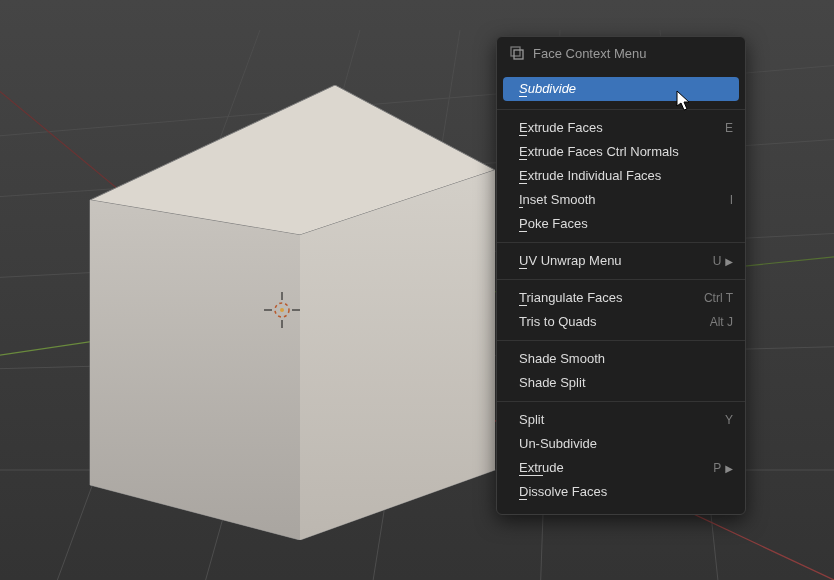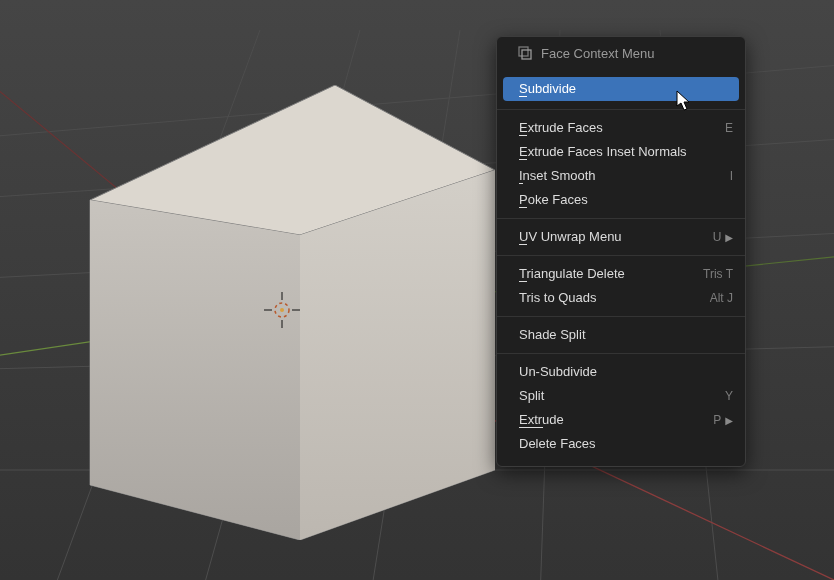--- a/index.html
+++ b/index.html
@@ -48,21 +48,20 @@
     box-shadow: 0 6px 20px rgba(0,0,0,0.6);
     padding-bottom: 6px;
   }
   .menu-header {
     display: flex;
     align-items: center;
     gap: 8px;
     padding: 8px 10px 10px 12px;
     color: #9a9a9a;
     font-size: 13px;
-    margin-left: 8px;
   }
   .menu-header .icon-stack {
     width: 16px;
     height: 16px;
     position: relative;
   }
   .icon-stack svg { display:block; }
   .menu-group { padding: 4px 0; }
   .menu-sep {
     height: 1px;
@@ -102,20 +101,21 @@
     font-size: 10px;
     margin-left: 4px;
   }
   .menu-item.highlight {
     background: #3b73b9;
     color: #ffffff;
     border-radius: 4px;
     margin: 2px 6px;
     padding-left: 16px;
     padding-right: 6px;
+    font-style: italic;
   }
   .mouse-pointer {
     position: absolute;
     left: 676px;
     top: 90px;
     width: 16px;
     height: 22px;
     pointer-events: none;
   }
 </style>
@@ -195,71 +195,77 @@
             <span class="label" style="--ul: 8px;">Subdivide</span>
           </div>
         </div>
         <div class="menu-sep"></div>
         <div class="menu-group">
           <div class="menu-item">
             <span class="label" style="--ul: 8px;">Extrude Faces</span>
             <span class="shortcut">E</span>
           </div>
           <div class="menu-item">
-            <span class="label" style="--ul: 8px;">Extrude Faces Inset Normals</span>
+            <span class="label" style="--ul: 8px;">Extrude Faces Ctrl Normals</span>
+          </div>
+          <div class="menu-item">
+            <span class="label" style="--ul: 8px;">Extrude Individual Faces</span>
           </div>
           <div class="menu-item">
             <span class="label" style="--ul: 4px;">Inset Smooth</span>
             <span class="shortcut">I</span>
           </div>
           <div class="menu-item">
             <span class="label" style="--ul: 8px;">Poke Faces</span>
           </div>
         </div>
         <div class="menu-sep"></div>
         <div class="menu-group">
           <div class="menu-item">
             <span class="label" style="--ul: 8px;">UV Unwrap Menu</span>
             <span class="shortcut">U</span>
             <span class="arrow">▶</span>
           </div>
         </div>
         <div class="menu-sep"></div>
         <div class="menu-group">
           <div class="menu-item">
-            <span class="label" style="--ul: 8px;">Triangulate Delete</span>
-            <span class="shortcut">Tris T</span>
+            <span class="label" style="--ul: 8px;">Triangulate Faces</span>
+            <span class="shortcut">Ctrl T</span>
           </div>
           <div class="menu-item">
             <span class="label" style="--ul: 0px;">Tris to Quads</span>
             <span class="shortcut">Alt J</span>
           </div>
         </div>
         <div class="menu-sep"></div>
         <div class="menu-group">
           <div class="menu-item">
+            <span class="label" style="--ul: 0px;">Shade Smooth</span>
+          </div>
+          <div class="menu-item">
             <span class="label" style="--ul: 0px;">Shade Split</span>
           </div>
         </div>
         <div class="menu-sep"></div>
         <div class="menu-group">
-          <div class="menu-item">
-            <span class="label" style="--ul: 0px;">Un-Subdivide</span>
-          </div>
           <div class="menu-item">
             <span class="label" style="--ul: 0px;">Split</span>
             <span class="shortcut">Y</span>
+          </div>
+          <div class="menu-item">
+            <span class="label" style="--ul: 0px;">Un-Subdivide</span>
           </div>
           <div class="menu-item">
             <span class="label" style="--ul: 24px;">Extrude</span>
             <span class="shortcut">P</span>
             <span class="arrow">▶</span>
           </div>
           <div class="menu-item">
-            <span class="label" style="--ul: 0px;">Delete Faces</span>
+            <span class="label" style="--ul: 8px;">Dissolve Faces</span>
           </div>
         </div>
       </div>
   </div>
 
   <svg class="mouse-pointer" viewBox="0 0 16 22">
     <path d="M1,1 L1,16 L5,13 L8,20 L11,19 L8,12 L13,12 Z" fill="#ffffff" stroke="#000000" stroke-width="1"></path>
   </svg>
 
 </div>

